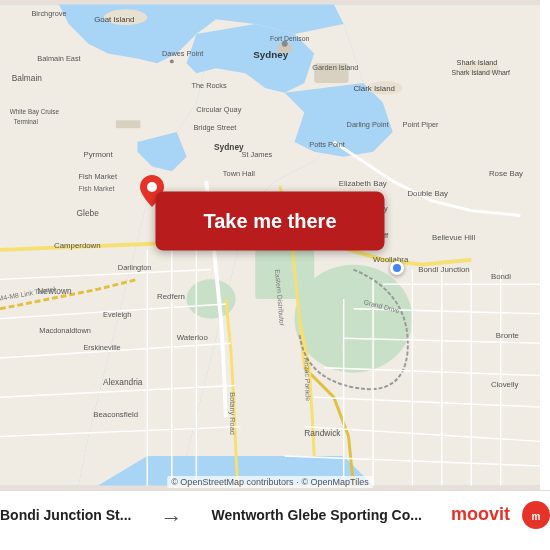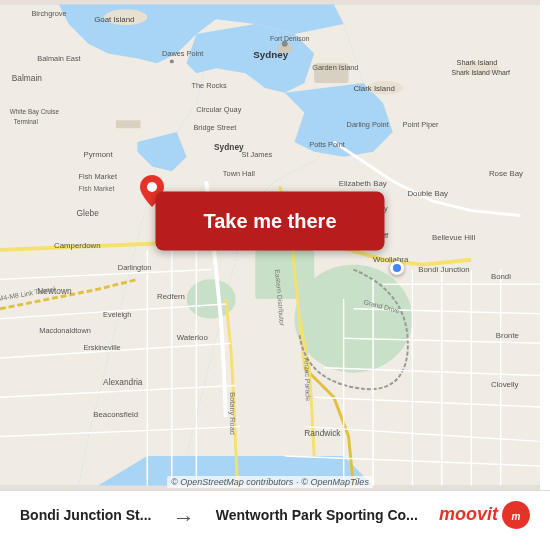--- a/index.html
+++ b/index.html
@@ -38,21 +38,21 @@
     }
 
     
     #bottom-bar {
       width: 550px;
       height: 48px;
       background-color: white;
       display: flex;
       align-items: center;
       justify-content: space-between;
-      padding: 0 20px;
+      padding: 0 0;
       border-top: 1px solid #ddd;
     }
 
     .station-info {
       display: flex;
       flex-direction: column;
       justify-content: center;
     }
 
     .station-name {
@@ -63,22 +63,21 @@
 
     .arrow-icon {
       font-size: 22px;
       color: #555;
       flex-shrink: 0;
     }
 
     .moovit-logo {
       display: flex;
       align-items: center;
-      gap: 4px;
-      font-style: italic;
+      gap: 12px;
     }
 
     .moovit-text {
       font-size: 18px;
       font-weight: bold;
       color: #e63329;
       font-family: Arial, sans-serif;
     }
 
     .moovit-icon {
@@ -99,21 +98,20 @@
       bottom: 2px;
       left: 50%;
       transform: translateX(-50%);
       font-size: 9px;
       color: #555;
       background: rgba(255,255,255,0.7);
       padding: 1px 4px;
       border-radius: 2px;
       white-space: nowrap;
       z-index: 5;
-      font-style: italic;
     }
 
     
     .location-pin {
       position: absolute;
       z-index: 8;
     }
 
     
     .blue-dot {
@@ -339,21 +337,21 @@
   
   <div class="attribution">© OpenStreetMap contributors · © OpenMapTiles</div>
 </div>
 
 <div id="bottom-bar">
   <div class="station-info">
     <span class="station-name">Bondi Junction St...</span>
   </div>
   <span class="arrow-icon">→</span>
   <div class="station-info">
-    <span class="station-name">Wentworth Park Sporting Co...</span>
+    <span class="station-name">Wentworth Glebe Sporting Co...</span>
   </div>
   <div class="moovit-logo">
     <span class="moovit-text">moovit</span>
     <div class="moovit-icon">
       <svg width="18" height="18" viewBox="0 0 18 18" xmlns="http://www.w3.org/2000/svg">
         <circle cx="9" cy="9" r="9" fill="#e63329"></circle>
         <text x="9" y="13.5" text-anchor="middle" font-size="10" fill="white" font-family="Arial" font-weight="bold">m</text>
       </svg>
     </div>
   </div>

